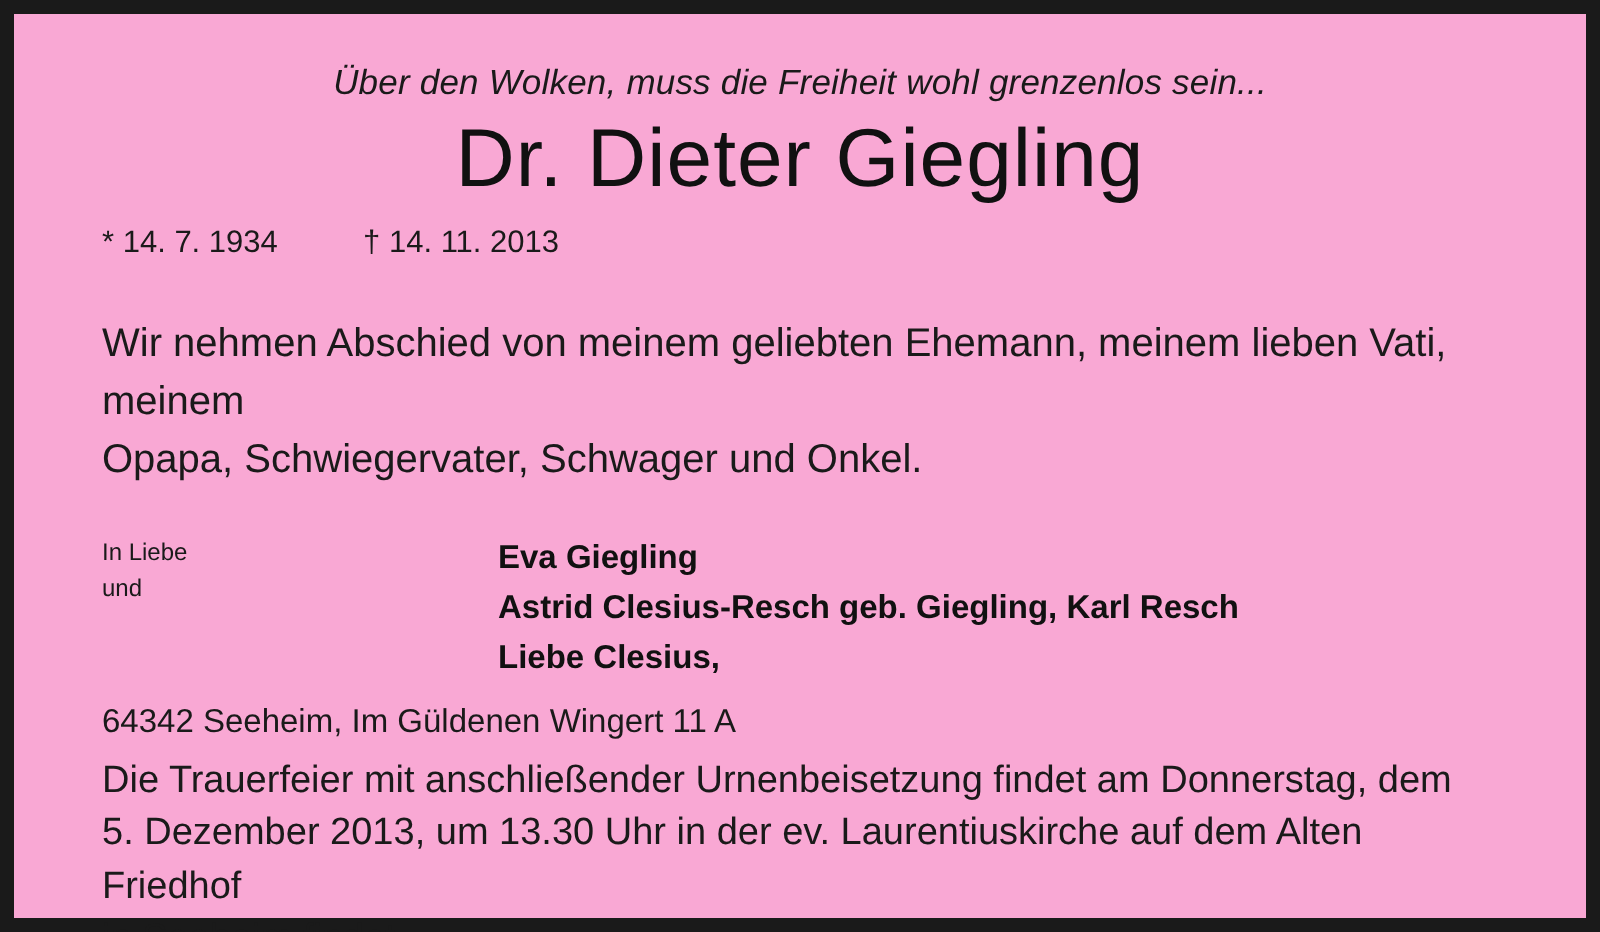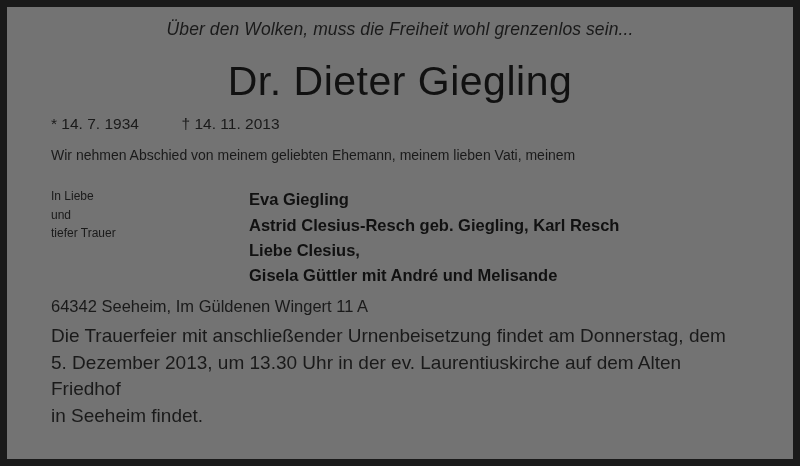--- a/index.html
+++ b/index.html
@@ -12,54 +12,54 @@
     height: 466px;
     font-family: "Liberation Sans", sans-serif;
     color: #1a1a1a;
     overflow: hidden;
   }
   .obituary {
     position: relative;
     box-sizing: border-box;
     width: 800px;
     height: 466px;
-    background: #737373;
+    background: #f9a8d4;
     border: 7px solid #1a1a1a;
-    padding: 6px 44px 10px 44px;
+    padding: 18px 44px 10px 44px;
   }
   .epitaph {
     text-align: center;
     font-style: italic;
     font-size: 17.5px;
     letter-spacing: 0.1px;
     margin-top: 6px;
     color: #1a1a1a;
   }
   .name {
     text-align: center;
     font-size: 41px;
     letter-spacing: 0.5px;
-    margin-top: 18px;
+    margin-top: 4px;
     color: #111111;
     font-weight: 400;
   }
   .dates {
     text-align: left;
     font-size: 15.5px;
     margin-top: 10px;
     color: #1a1a1a;
   }
   .dates .spacer {
     display: inline-block;
     width: 34px;
   }
   .intro {
-    font-size: 14px;
+    font-size: 20px;
     line-height: 1.45;
-    margin-top: 12px;
+    margin-top: 27px;
     color: #1a1a1a;
   }
   .intro .line {
     display: block;
   }
   .mourners {
     display: flex;
     margin-top: 22px;
   }
   .mourners-left {
@@ -108,33 +108,32 @@
   <div class="name">Dr. Dieter Giegling</div>
 
   <div class="dates">
     <span>* 14. 7. 1934</span>
     <span class="spacer"></span>
     <span>† 14. 11. 2013</span>
   </div>
 
   <div class="intro">
     <span class="line">Wir nehmen Abschied von meinem geliebten Ehemann, meinem lieben Vati, meinem</span>
+    <span class="line">Opapa, Schwiegervater, Schwager und Onkel.</span>
   </div>
 
   <div class="mourners">
     <div class="mourners-left">
       <span class="line">In Liebe</span>
       <span class="line">und</span>
-      <span class="line">tiefer Trauer</span>
     </div>
     <div class="mourners-right">
       <span class="line">Eva Giegling</span>
       <span class="line">Astrid Clesius-Resch geb. Giegling, Karl Resch</span>
       <span class="line">Liebe Clesius,</span>
-      <span class="line">Gisela Güttler mit André und Melisande</span>
     </div>
   </div>
 
   <div class="address">64342 Seeheim, Im Güldenen Wingert 11 A</div>
 
   <div class="ceremony">
     <span class="line">Die Trauerfeier mit anschließender Urnenbeisetzung findet am Donnerstag, dem</span>
     <span class="line">5. Dezember 2013, um 13.30 Uhr in der ev. Laurentiuskirche auf dem Alten Friedhof</span>
     <span class="line">in Seeheim findet.</span>
   </div>

